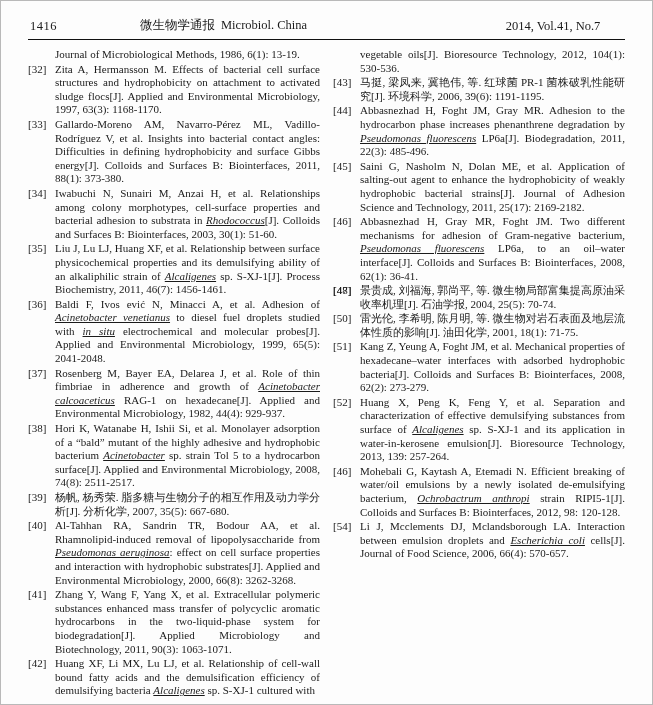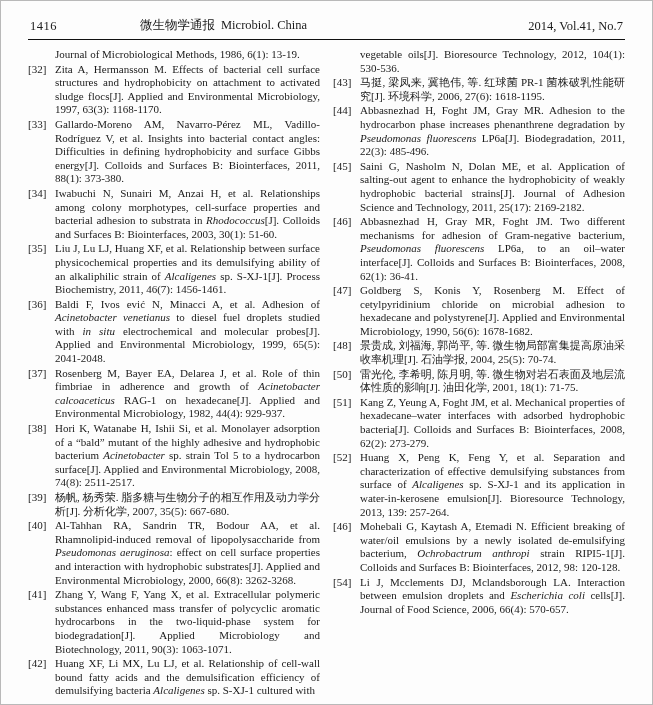--- a/index.html
+++ b/index.html
@@ -15,40 +15,40 @@
   }
   .header{
     display:flex;align-items:flex-end;
     font-size:12.5px;
     padding:4px 2px 5px 2px;
     border-bottom:1.6px solid #111;
   }
   .header .pageno{width:110px;text-align:left;letter-spacing:.5px;}
   .header .jtitle{flex:1;text-align:left;}
   .header .jtitle .cn{margin-right:6px;}
-  .header .issue{width:140px;text-align:right;}
+  .header .issue{width:140px;text-align:center;}
   .cols{
     display:flex;gap:13px;
     margin-top:8px;
   }
   .col{flex:1;min-width:0;}
   .ref{
     position:relative;
     padding-left:27px;
     font-size:11px;
     line-height:13.6px;
     text-align:justify;
     margin-bottom:1px;
   }
   .ref .ref-num{
     position:absolute;left:0;top:0;font-family:Liberation Serif, serif;
   }
   .ref.cont{ 
   }
-  .ref i{font-style:italic;}
+  .ref i{font-style:italic;text-decoration:underline;}
 </style>
 </head>
 <body>
 
 <div class="page">
   <div class="header">
     <span class="pageno">1416</span>
     <span class="jtitle"><span class="cn">微生物学通报</span><span class="en">Microbiol. China</span></span>
     <span class="issue">2014, Vol.41, No.7</span>
   </div>
@@ -63,25 +63,25 @@
         <div class="ref"><span class="ref-num">[36]</span><span class="ref-text"><span>Baldi F, Ivos ević N, Minacci A, et al. Adhesion of </span><i>Acinetobacter venetianus</i><span> to diesel fuel droplets studied with </span><i>in situ</i><span> electrochemical and molecular probes[J]. Applied and Environmental Microbiology, 1999, 65(5): 2041-2048.</span></span></div>
         <div class="ref"><span class="ref-num">[37]</span><span class="ref-text"><span>Rosenberg M, Bayer EA, Delarea J, et al. Role of thin fimbriae in adherence and growth of </span><i>Acinetobacter calcoaceticus</i><span> RAG-1 on hexadecane[J]. Applied and Environmental Microbiology, 1982, 44(4): 929-937.</span></span></div>
         <div class="ref"><span class="ref-num">[38]</span><span class="ref-text"><span>Hori K, Watanabe H, Ishii Si, et al. Monolayer adsorption of a “bald” mutant of the highly adhesive and hydrophobic bacterium </span><i>Acinetobacter</i><span> sp. strain Tol 5 to a hydrocarbon surface[J]. Applied and Environmental Microbiology, 2008, 74(8): 2511-2517.</span></span></div>
         <div class="ref"><span class="ref-num">[39]</span><span class="ref-text"><span>杨帆, 杨秀荣. 脂多糖与生物分子的相互作用及动力学分析[J]. 分析化学, 2007, 35(5): 667-680.</span></span></div>
         <div class="ref"><span class="ref-num">[40]</span><span class="ref-text"><span>Al-Tahhan RA, Sandrin TR, Bodour AA, et al. Rhamnolipid-induced removal of lipopolysaccharide from </span><i>Pseudomonas aeruginosa</i><span>: effect on cell surface properties and interaction with hydrophobic substrates[J]. Applied and Environmental Microbiology, 2000, 66(8): 3262-3268.</span></span></div>
         <div class="ref"><span class="ref-num">[41]</span><span class="ref-text"><span>Zhang Y, Wang F, Yang X, et al. Extracellular polymeric substances enhanced mass transfer of polycyclic aromatic hydrocarbons in the two-liquid-phase system for biodegradation[J]. Applied Microbiology and Biotechnology, 2011, 90(3): 1063-1071.</span></span></div>
         <div class="ref"><span class="ref-num">[42]</span><span class="ref-text"><span>Huang XF, Li MX, Lu LJ, et al. Relationship of cell-wall bound fatty acids and the demulsification efficiency of demulsifying bacteria </span><i>Alcaligenes</i><span> sp. S-XJ-1 cultured with</span></span></div>
       </div>
     <div class="col" id="col-right">
         <div class="ref cont"><span class="ref-text"><span>vegetable oils[J]. Bioresource Technology, 2012, 104(1): 530-536.</span></span></div>
-        <div class="ref"><span class="ref-num">[43]</span><span class="ref-text"><span>马挺, 梁凤来, 冀艳伟, 等. 红球菌 PR-1 菌株破乳性能研究[J]. 环境科学, 2006, 27(6): 1618-1195.</span></span></div>
+        <div class="ref"><span class="ref-num">[43]</span><span class="ref-text"><span>马挺, 梁凤来, 冀艳伟, 等. 红球菌 PR-1 菌株破乳性能研究[J]. 环境科学, 2006, 39(6): 1191-1195.</span></span></div>
         <div class="ref"><span class="ref-num">[44]</span><span class="ref-text"><span>Abbasnezhad H, Foght JM, Gray MR. Adhesion to the hydrocarbon phase increases phenanthrene degradation by </span><i>Pseudomonas fluorescens</i><span> LP6a[J]. Biodegradation, 2011, 22(3): 485-496.</span></span></div>
         <div class="ref"><span class="ref-num">[45]</span><span class="ref-text"><span>Saini G, Nasholm N, Dolan ME, et al. Application of salting-out agent to enhance the hydrophobicity of weakly hydrophobic bacterial strains[J]. Journal of Adhesion Science and Technology, 2011, 25(17): 2169-2182.</span></span></div>
         <div class="ref"><span class="ref-num">[46]</span><span class="ref-text"><span>Abbasnezhad H, Gray MR, Foght JM. Two different mechanisms for adhesion of Gram-negative bacterium, </span><i>Pseudomonas fluorescens</i><span> LP6a, to an oil–water interface[J]. Colloids and Surfaces B: Biointerfaces, 2008, 62(1): 36-41.</span></span></div>
-        <div class="ref"><span class="ref-num">[47]</span><span class="ref-text"><span>Goldberg S, Konis Y, Rosenberg M. Effect of cetylpyridinium chloride on microbial adhesion to hexadecane and polystyrene[J]. Applied and Environmental Microbiology, 1990, 56(6): 1678-1682.</span></span></div>
+        <div class="ref"><span class="ref-num">[47]</span></div>
         <div class="ref"><span class="ref-num">[48]</span><span class="ref-text"><span>景贵成, 刘福海, 郭尚平, 等. 微生物局部富集提高原油采收率机理[J]. 石油学报, 2004, 25(5): 70-74.</span></span></div>
         <div class="ref"><span class="ref-num">[50]</span><span class="ref-text"><span>雷光伦, 李希明, 陈月明, 等. 微生物对岩石表面及地层流体性质的影响[J]. 油田化学, 2001, 18(1): 71-75.</span></span></div>
         <div class="ref"><span class="ref-num">[51]</span><span class="ref-text"><span>Kang Z, Yeung A, Foght JM, et al. Mechanical properties of hexadecane–water interfaces with adsorbed hydrophobic bacteria[J]. Colloids and Surfaces B: Biointerfaces, 2008, 62(2): 273-279.</span></span></div>
         <div class="ref"><span class="ref-num">[52]</span><span class="ref-text"><span>Huang X, Peng K, Feng Y, et al. Separation and characterization of effective demulsifying substances from surface of </span><i>Alcaligenes</i><span> sp. S-XJ-1 and its application in water-in-kerosene emulsion[J]. Bioresource Technology, 2013, 139: 257-264.</span></span></div>
         <div class="ref"><span class="ref-num">[46]</span><span class="ref-text"><span>Mohebali G, Kaytash A, Etemadi N. Efficient breaking of water/oil emulsions by a newly isolated de-emulsifying bacterium, </span><i>Ochrobactrum anthropi</i><span> strain RIPI5-1[J]. Colloids and Surfaces B: Biointerfaces, 2012, 98: 120-128.</span></span></div>
         <div class="ref"><span class="ref-num">[54]</span><span class="ref-text"><span>Li J, Mcclements DJ, Mclandsborough LA. Interaction between emulsion droplets and </span><i>Escherichia coli</i><span> cells[J]. Journal of Food Science, 2006, 66(4): 570-657.</span></span></div>
       </div>
   </div>
 </div>
 

